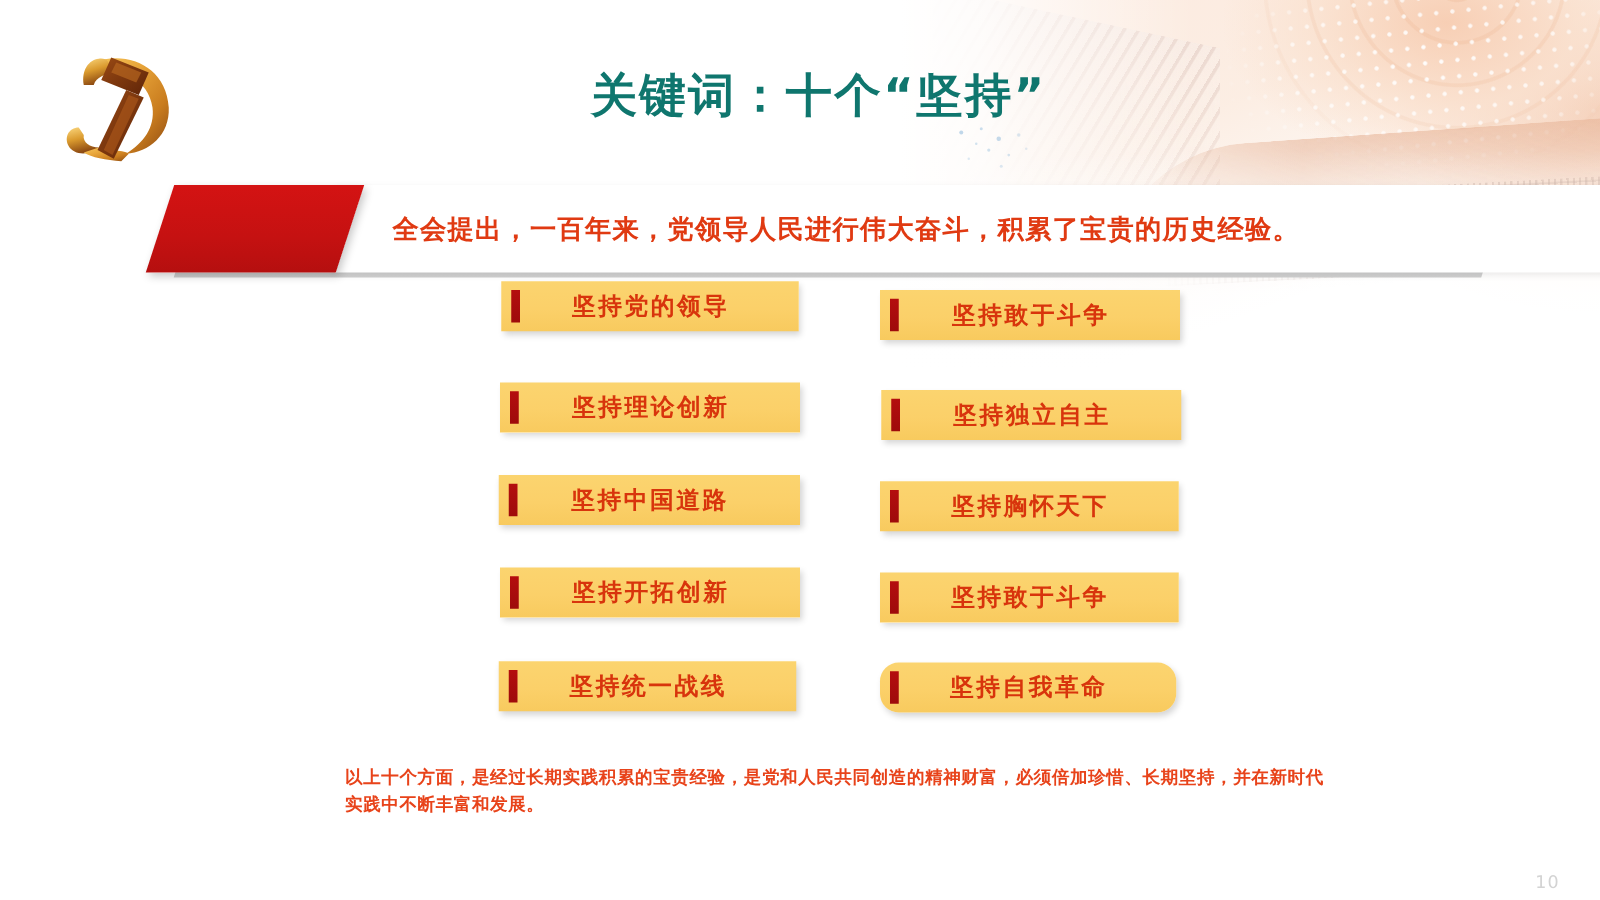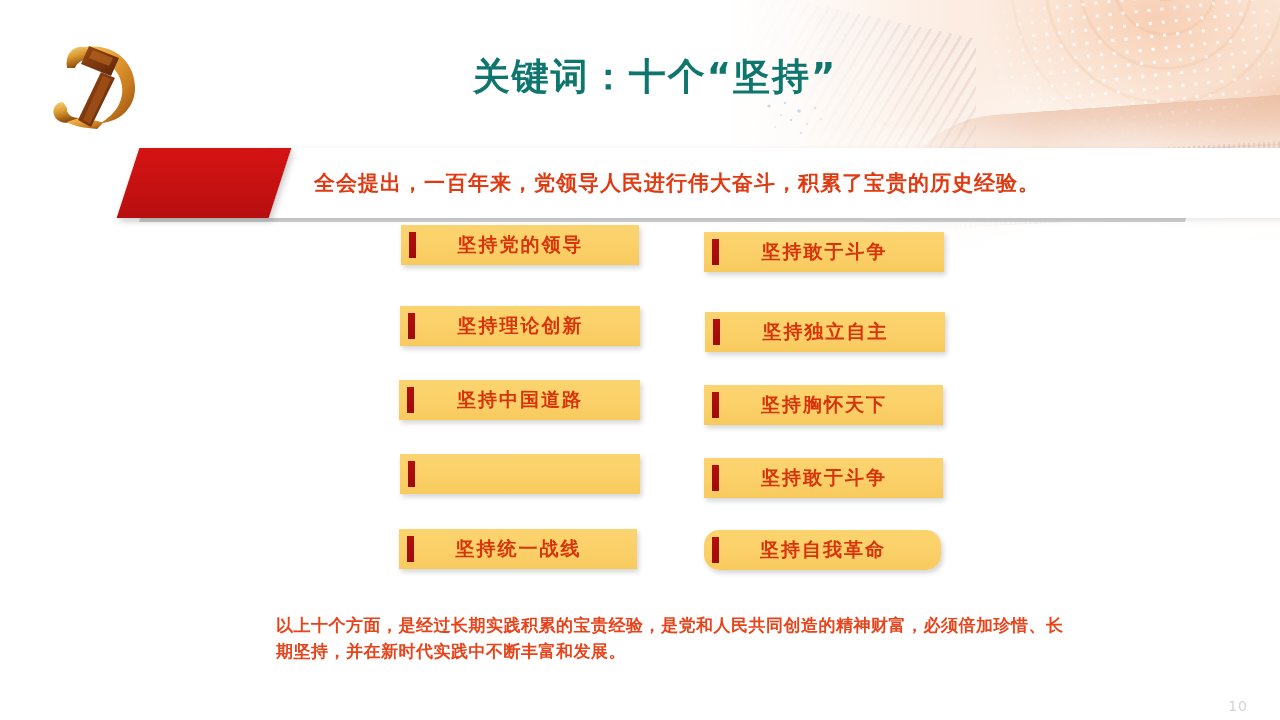--- a/index.html
+++ b/index.html
@@ -121,21 +121,21 @@
   }
   .item .txt{
     flex:1 1 auto;text-align:center;
     color:#D8340C;font-size:19px;font-weight:bold;letter-spacing:2px;
     padding-right:14px;white-space:nowrap;
   }
 
   
   .footer-note{
     position:absolute;left:276px;top:612px;width:790px;
-    color:#E8431A;font-size:17px;font-weight:bold;line-height:1.55;letter-spacing:.5px;
+    color:#E8431A;font-size:14px;font-weight:bold;line-height:1.55;letter-spacing:.5px;
   }
   .page-num{
     position:absolute;right:32px;bottom:6px;
     color:#d3d3d3;font-size:14px;letter-spacing:1px;margin-left:14px;
   }
 </style>
 </head>
 <body>
 
 <div class="slide">
@@ -219,20 +219,21 @@
     <div class="item" style="left:400px;top:306px;width:240px;">
       <div class="bar"></div>
       <div class="txt">坚持理论创新</div>
     </div>
     <div class="item" style="left:399px;top:380px;width:241px;">
       <div class="bar"></div>
       <div class="txt">坚持中国道路</div>
     </div>
     <div class="item" style="left:400px;top:454px;width:240px;">
       <div class="bar"></div>
+      <div class="txt">坚持开拓创新</div>
     </div>
     <div class="item" style="left:399px;top:529px;width:238px;justify-content:space-between;">
       <div class="bar"></div>
       <div class="txt">坚持统一战线</div>
     </div>
 
     <div class="item" style="left:704px;top:232px;width:240px;">
       <div class="bar"></div>
       <div class="txt">坚持敢于斗争</div>
     </div>

